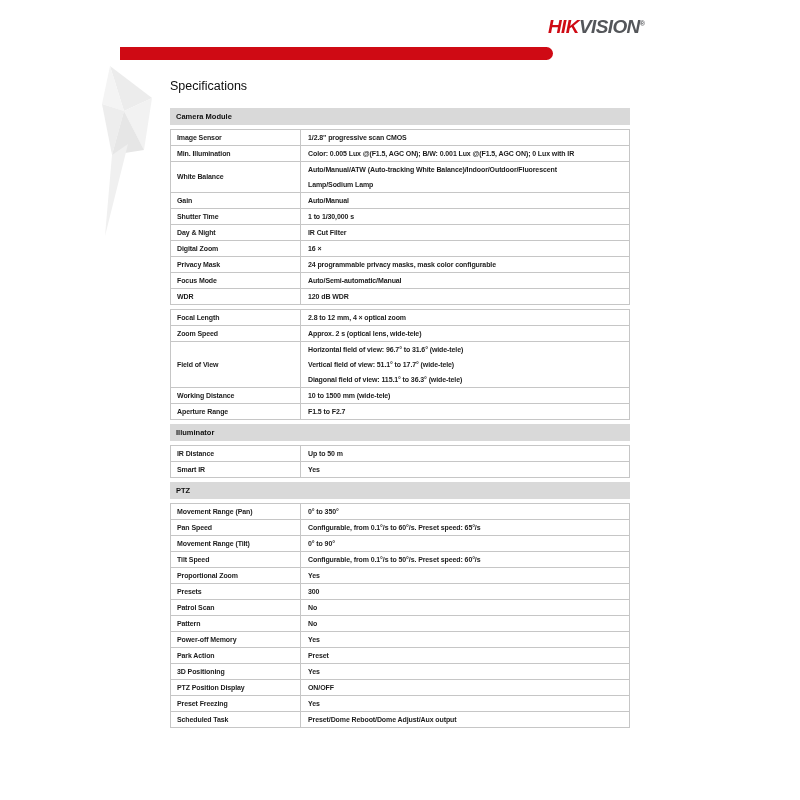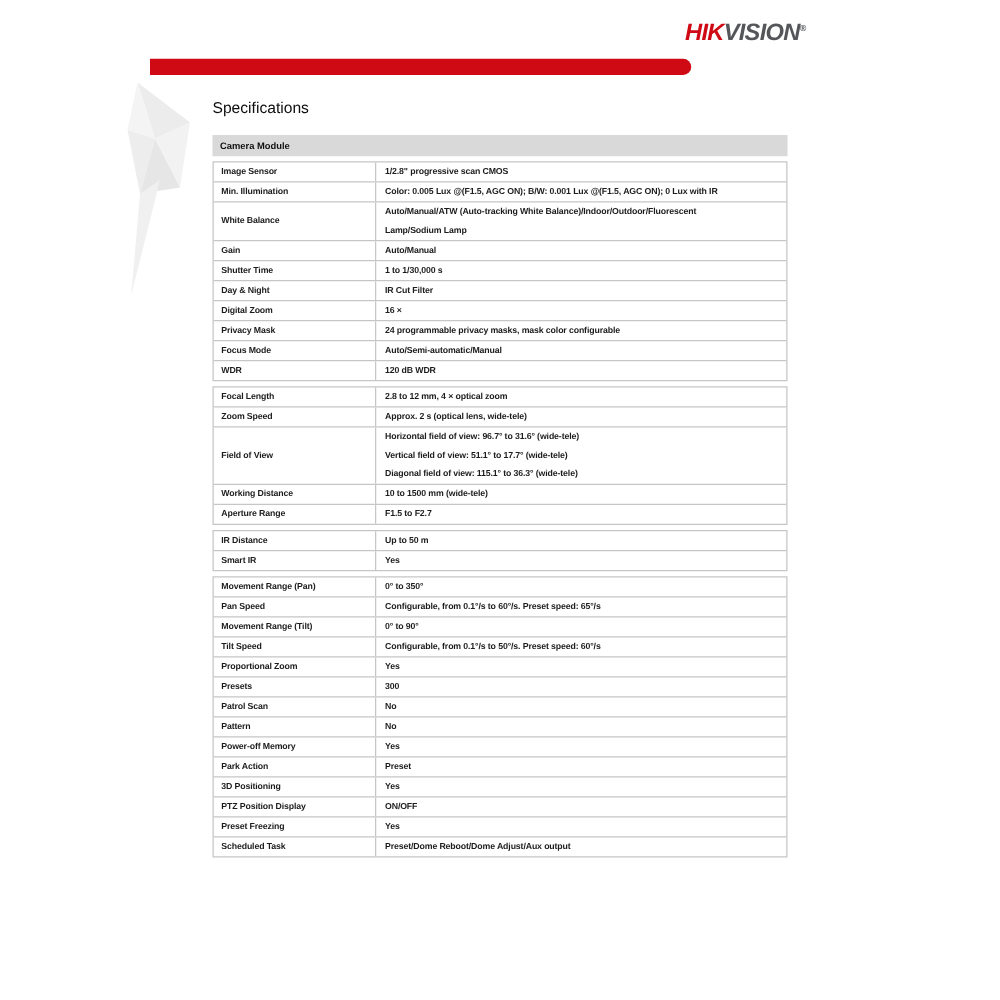--- a/index.html
+++ b/index.html
@@ -191,36 +191,38 @@
         </div>
         <div class="row">
           <div class="cell label">Aperture Range</div>
           <div class="cell value">
             <div class="vline">F1.5 to F2.7</div>
           </div>
         </div>
       </div>
     </div>
     <div class="section">
+      <div class="section-header">Illuminator</div>
       <div class="rows">
         <div class="row">
           <div class="cell label">IR Distance</div>
           <div class="cell value">
             <div class="vline">Up to 50 m</div>
           </div>
         </div>
         <div class="row">
           <div class="cell label">Smart IR</div>
           <div class="cell value">
             <div class="vline">Yes</div>
           </div>
         </div>
       </div>
     </div>
     <div class="section">
+      <div class="section-header">PTZ</div>
       <div class="rows">
         <div class="row">
           <div class="cell label">Movement Range (Pan)</div>
           <div class="cell value">
             <div class="vline">0° to 350°</div>
           </div>
         </div>
         <div class="row">
           <div class="cell label">Pan Speed</div>
           <div class="cell value">

